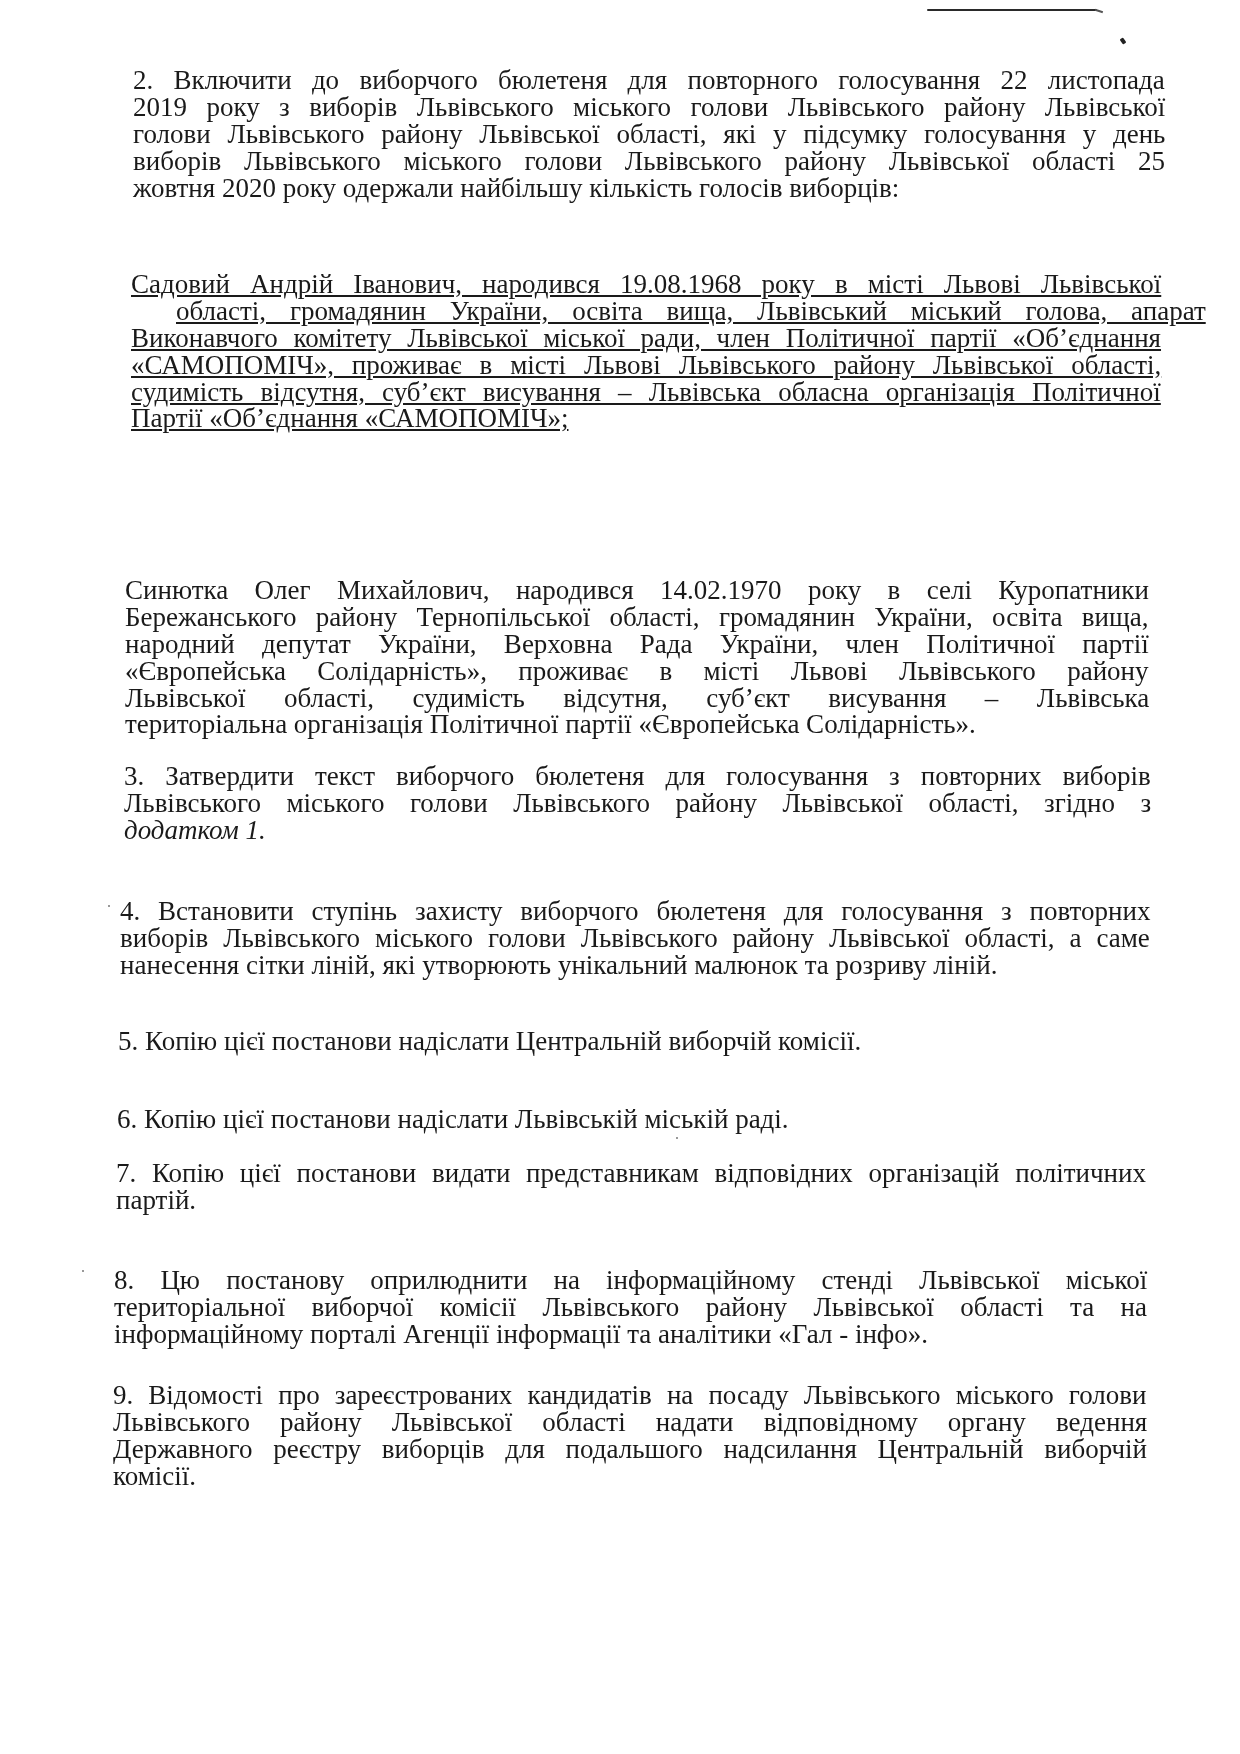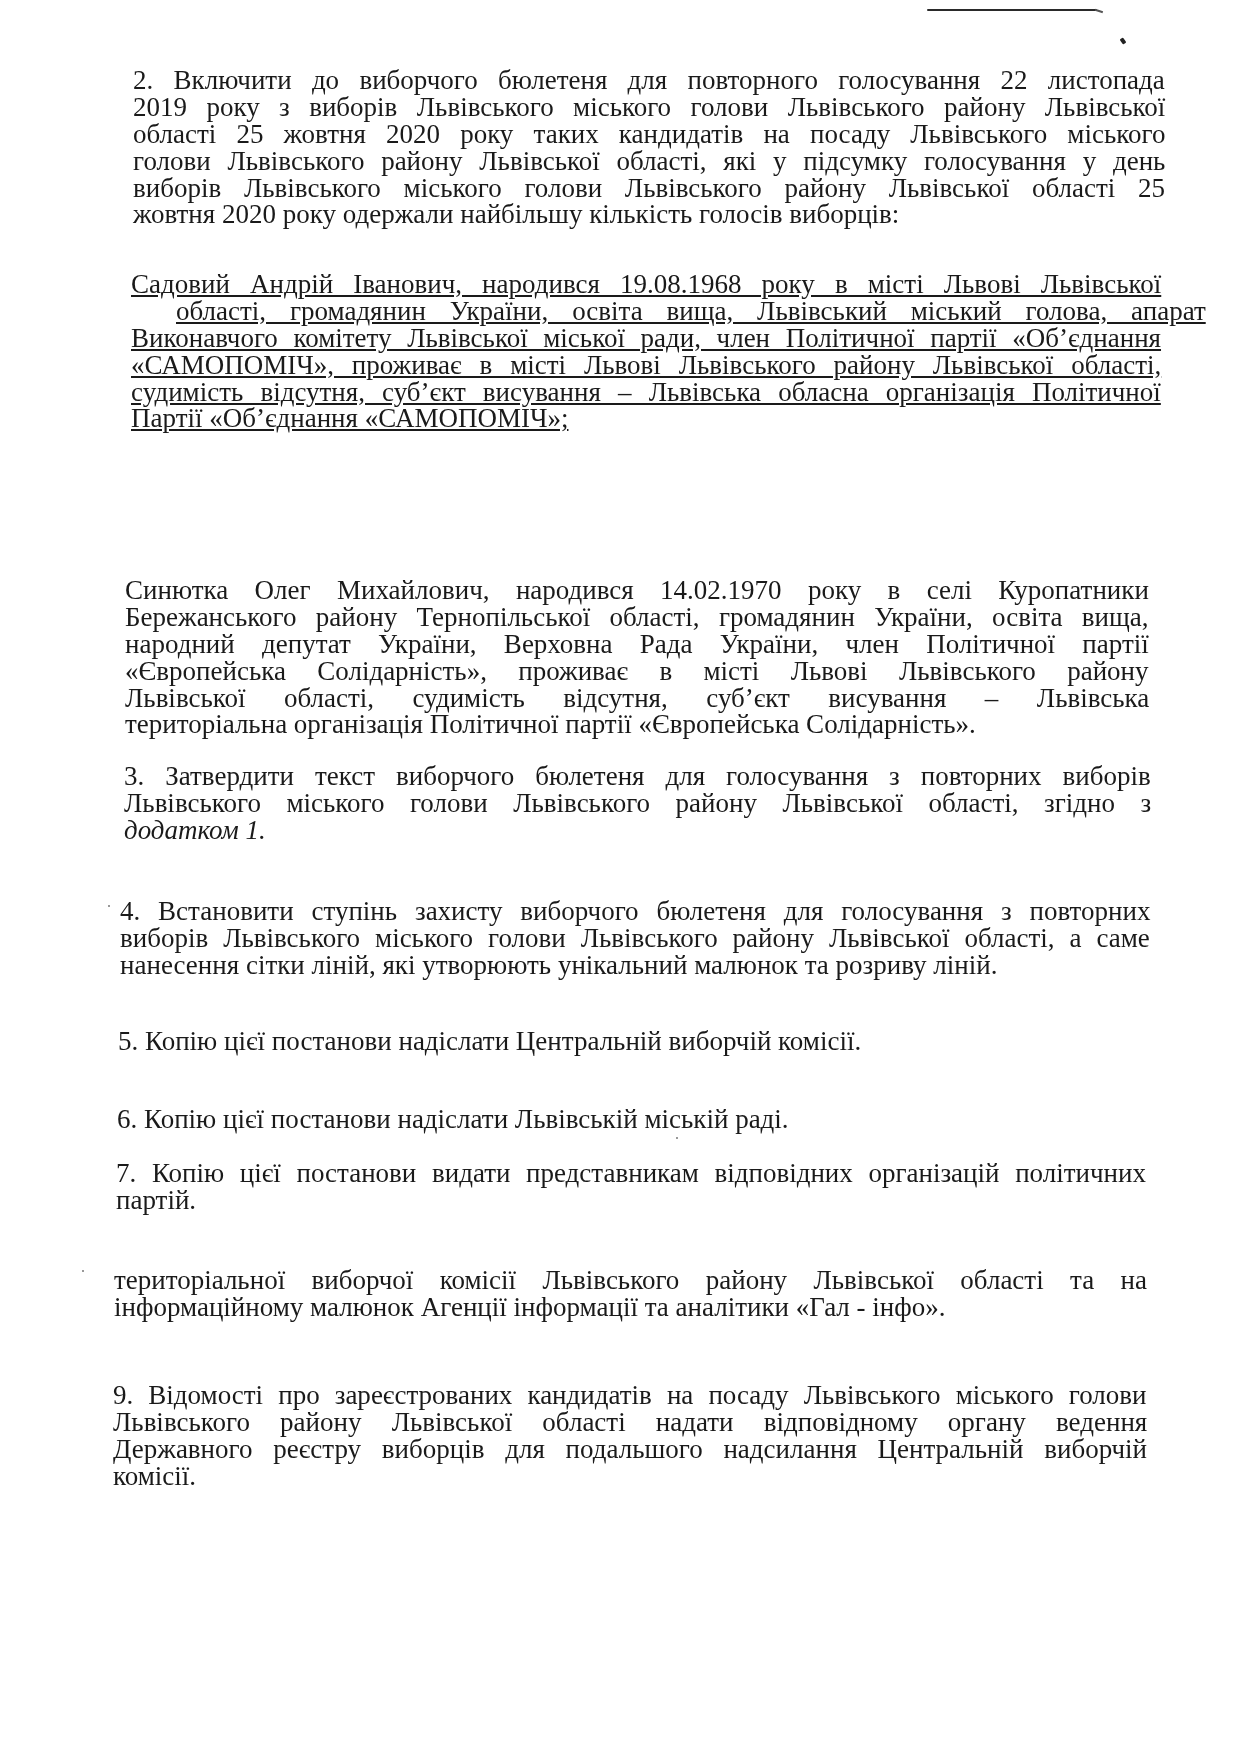--- a/index.html
+++ b/index.html
@@ -23,21 +23,20 @@
 <div class="scan-line"></div>
 <div class="scan-mark"></div>
 <div class="speck" style="left:108px;top:905px;"></div>
 <div class="speck" style="left:82px;top:1270px;"></div>
 <div class="speck" style="left:676px;top:1137px;"></div>
 
 <div id="page">
   <div class="para" style="left:133px; top:67px; width:1032px;">
       <span class="line" style="display: block; width: auto; word-spacing: 13.5556px; text-align: left; text-align-last: left;">2. Включити до виборчого бюлетеня для повторного голосування 22 листопада</span>
       <span class="line" style="display: block; width: auto; word-spacing: 12.6667px; text-align: left; text-align-last: left;">2019 року з виборів Львівського міського голови Львівського району Львівської</span>
-      <span class="line" style="display: block; width: auto; word-spacing: 13.4px; text-align: left; text-align-last: left;">області 25 жовтня 2020 року таких кандидатів на посаду Львівського міського</span>
       <span class="line" style="display: block; width: auto; word-spacing: 10px; text-align: left; text-align-last: left;">голови Львівського району Львівської області, які у підсумку голосування у день</span>
       <span class="line" style="display: block; width: auto; word-spacing: 16px; text-align: left; text-align-last: left;">виборів Львівського міського голови Львівського району Львівської області 25</span>
       <span class="line last" style="display: block;">жовтня 2020 року одержали найбільшу кількість голосів виборців:</span>
     </div>
   <div class="para" style="left:131px; top:271px; width:1030px;text-decoration:underline;">
       <span class="line" style="display: block; width: auto; word-spacing: 13.3333px; text-align: left; text-align-last: left;">Садовий Андрій Іванович, народився 19.08.1968 року в місті Львові Львівської</span>
       <span class="line" style="display: block; width: auto; word-spacing: 17.125px; text-align: left; text-align-last: left; margin-left: 45px;">області, громадянин України, освіта вища, Львівський міський голова, апарат</span>
       <span class="line" style="display: block; width: auto; word-spacing: 8.875px; text-align: left; text-align-last: left;">Виконавчого комітету Львівської міської ради, член Політичної партії «Об’єднання</span>
       <span class="line" style="display: block; width: auto; word-spacing: 11.125px; text-align: left; text-align-last: left;">«САМОПОМІЧ», проживає в місті Львові Львівського району Львівської області,</span>
       <span class="line" style="display: block; width: auto; word-spacing: 10.375px; text-align: left; text-align-last: left;">судимість відсутня, суб’єкт висування – Львівська обласна організація Політичної</span>
@@ -65,22 +64,23 @@
       <span class="line last" style="display: block;">5. Копію цієї постанови надіслати Центральній виборчій комісії.</span>
     </div>
   <div class="para" style="left:117px; top:1092px; width:1030px;margin-top:14px;">
       <span class="line last" style="display: block;">6. Копію цієї постанови надіслати Львівській міській раді.</span>
     </div>
   <div class="para" style="left:116px; top:1160px; width:1030px;">
       <span class="line" style="display: block; width: auto; word-spacing: 8.875px; text-align: left; text-align-last: left;">7. Копію цієї постанови видати представникам відповідних організацій політичних</span>
       <span class="line last" style="display: block;">партій.</span>
     </div>
   <div class="para" style="left:114px; top:1267px; width:1033px;">
+      <span class="line" style="display: block; width: auto; word-spacing: 19.375px; text-align: left; text-align-last: left;">8. Цю постанову оприлюднити на інформаційному стенді Львівської міської</span>
       <span class="line" style="display: block; width: auto; word-spacing: 19.625px; text-align: left; text-align-last: left;">територіальної виборчої комісії Львівського району Львівської області та на</span>
-      <span class="line last" style="display: block;">інформаційному малюнок Агенції інформації та аналітики «Гал - інфо».</span>
+      <span class="line last" style="display: block;">інформаційному порталі Агенції інформації та аналітики «Гал - інфо».</span>
     </div>
   <div class="para" style="left:113px; top:1382px; width:1034px;">
       <span class="line" style="display: block; width: auto; word-spacing: 8.33333px; text-align: left; text-align-last: left;">9. Відомості про зареєстрованих кандидатів на посаду Львівського міського голови</span>
       <span class="line" style="display: block; width: auto; word-spacing: 23.4286px; text-align: left; text-align-last: left;">Львівського району Львівської області надати відповідному органу ведення</span>
       <span class="line" style="display: block; width: auto; word-spacing: 14px; text-align: left; text-align-last: left;">Державного реєстру виборців для подальшого надсилання Центральній виборчій</span>
       <span class="line last" style="display: block;">комісії.</span>
     </div>
 </div>
 
 </body></html>

